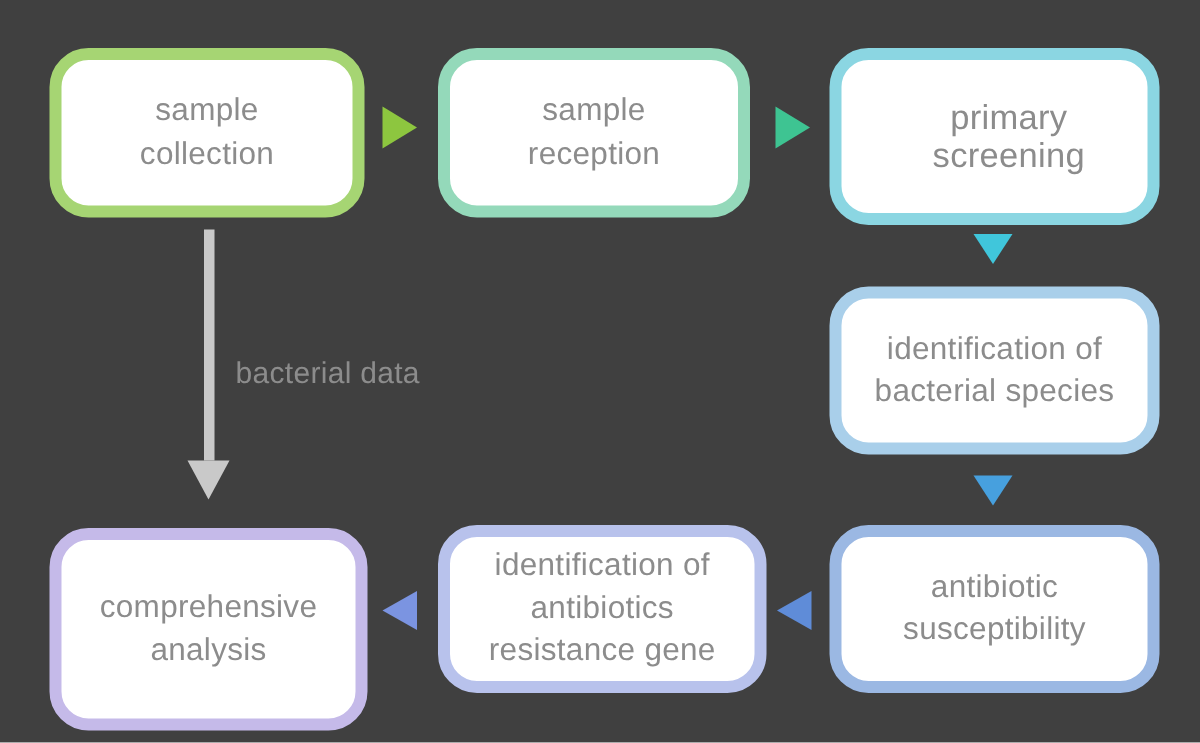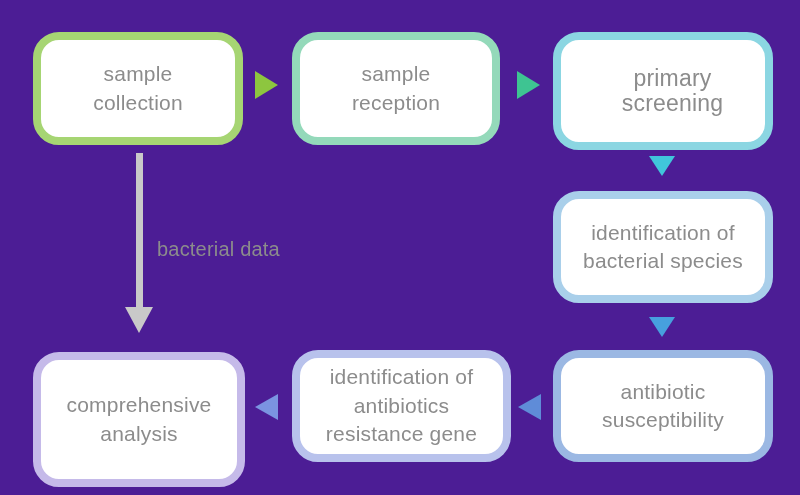--- a/index.html
+++ b/index.html
@@ -5,21 +5,21 @@
   html, body {
     margin: 0;
     padding: 0;
     background: #ffffff;
     font-family: "Liberation Sans", sans-serif;
   }
   .canvas {
     position: relative;
     width: 800px;
     height: 495px;
-    background: #4c1d95;
+    background: #404040;
     overflow: hidden;
   }
   .box {
     position: absolute;
     box-sizing: border-box;
     background: #ffffff;
     border: 8px solid #cccccc; 
     border-radius: 26px;
     display: flex;
     flex-direction: column;

